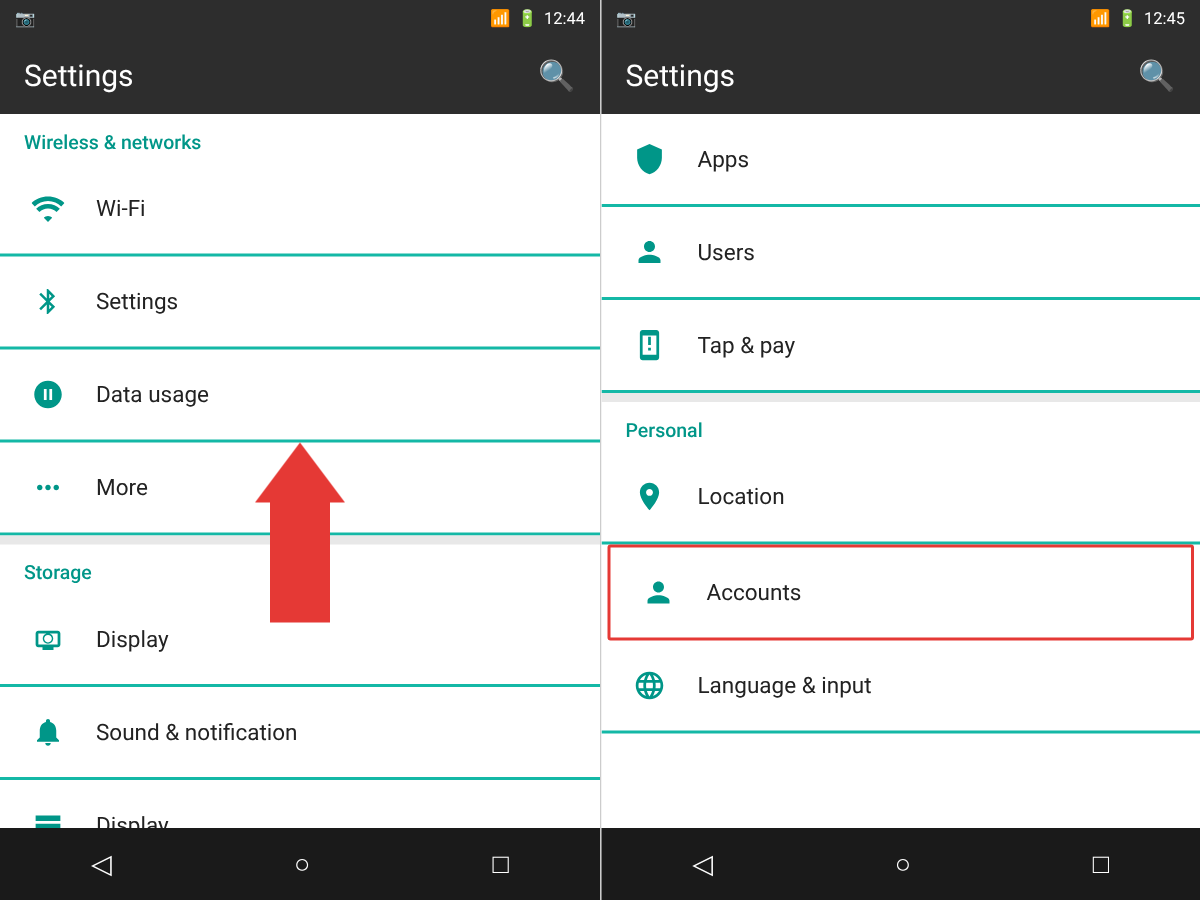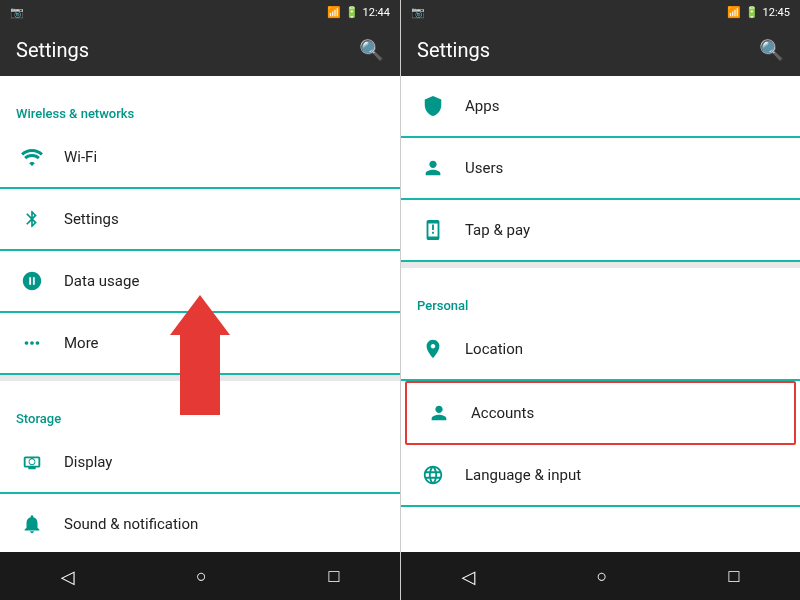--- a/index.html
+++ b/index.html
@@ -70,21 +70,20 @@
       flex: 1;
       overflow-y: auto;
       background: #fff;
     }
 
     .section-header {
       padding: 12px 16px 6px 16px;
       font-size: 13px;
       color: #009688;
       font-weight: 500;
-      margin-top: 18px;
     }
 
     .settings-item {
       display: flex;
       align-items: center;
       padding: 14px 16px;
       border-bottom: 2px solid #14b8a6;
       cursor: pointer;
       min-height: 52px;
     }

